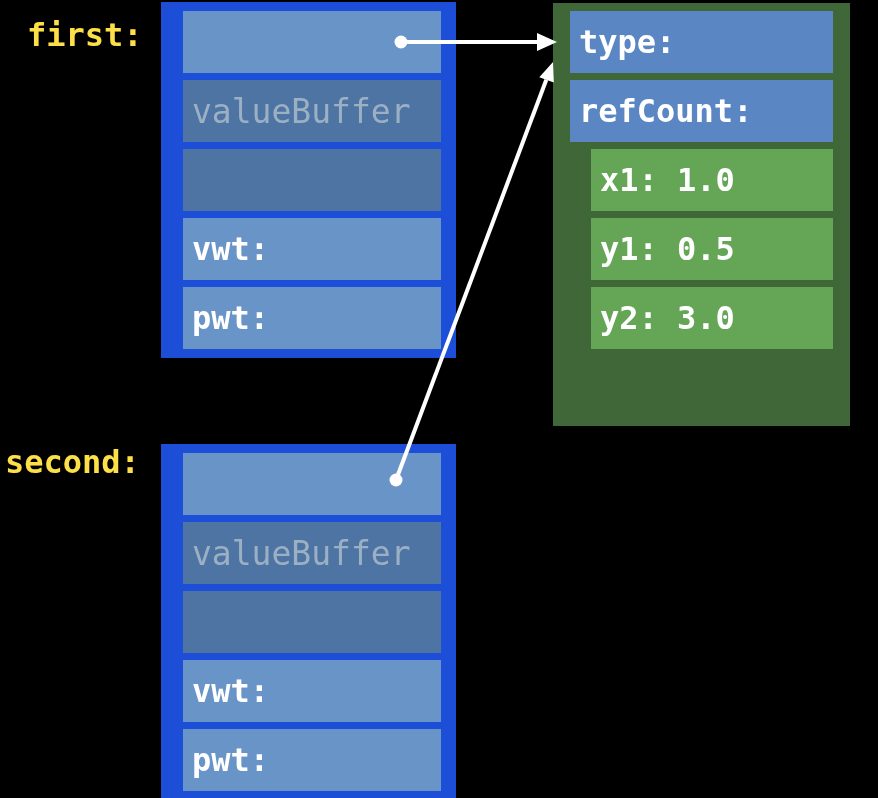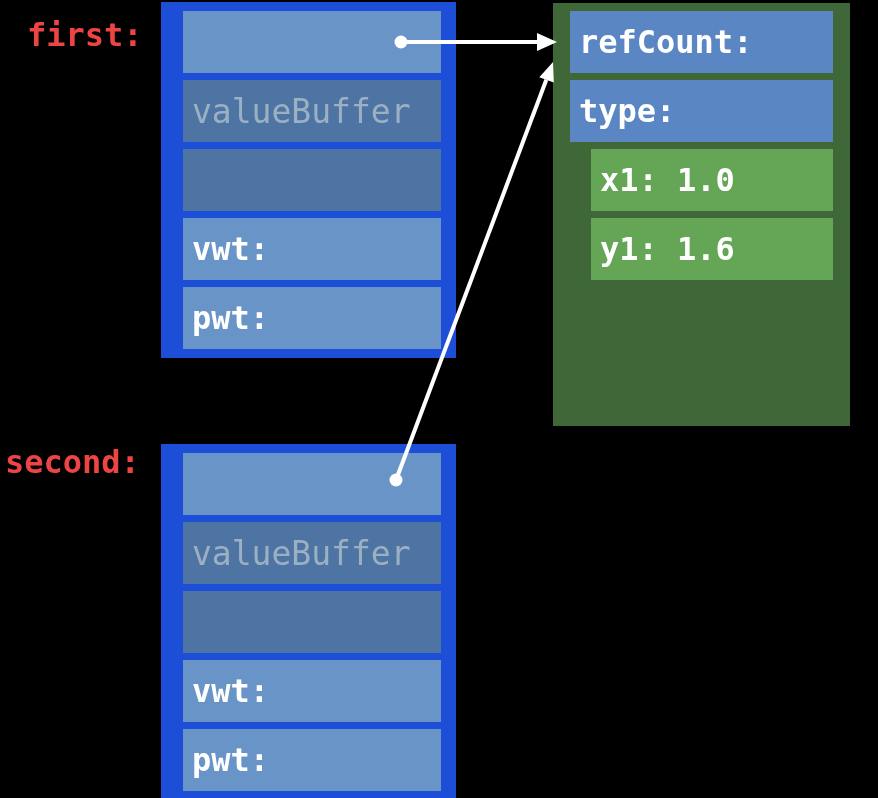--- a/index.html
+++ b/index.html
@@ -10,21 +10,21 @@
   #canvas {
     position: relative;
     width: 878px;
     height: 798px;
     background: #000000;
     overflow: hidden;
     font-family: "DejaVu Sans Mono", "Liberation Mono", monospace;
   }
   .var-label {
     position: absolute;
-    color: #ef4444;
+    color: #fde047;
     font-size: 32px;
     font-weight: bold;
     line-height: 36px;
     white-space: nowrap;
     text-align: right;
   }
   #label-first  { left: 27px; top: 17px; }
   #label-second { left: 5px;  top: 444px; }
 
   .struct-box {
@@ -109,30 +109,33 @@
     <div class="row light">
       <span class="row-text">vwt:</span>
     </div>
     <div class="row light">
       <span class="row-text">pwt:</span>
     </div>
   </div>
 
   <div class="heap-box">
     <div class="row heap-blue">
-      <span class="row-text">refCount:</span>
+      <span class="row-text">type:</span>
     </div>
     <div class="row heap-blue">
-      <span class="row-text">type:</span>
+      <span class="row-text">refCount:</span>
     </div>
     <div class="row heap-green">
       <span class="row-text">x1: 1.0</span>
     </div>
     <div class="row heap-green">
-      <span class="row-text">y1: 1.6</span>
+      <span class="row-text">y1: 0.5</span>
+    </div>
+    <div class="row heap-green">
+      <span class="row-text">y2: 3.0</span>
     </div>
   </div>
 
   <div class="var-label" id="label-second">second:</div>
 
   <div class="struct-box" id="box-second">
     <div class="row light">
       <span class="row-text"></span>
     </div>
     <div class="row muted">

